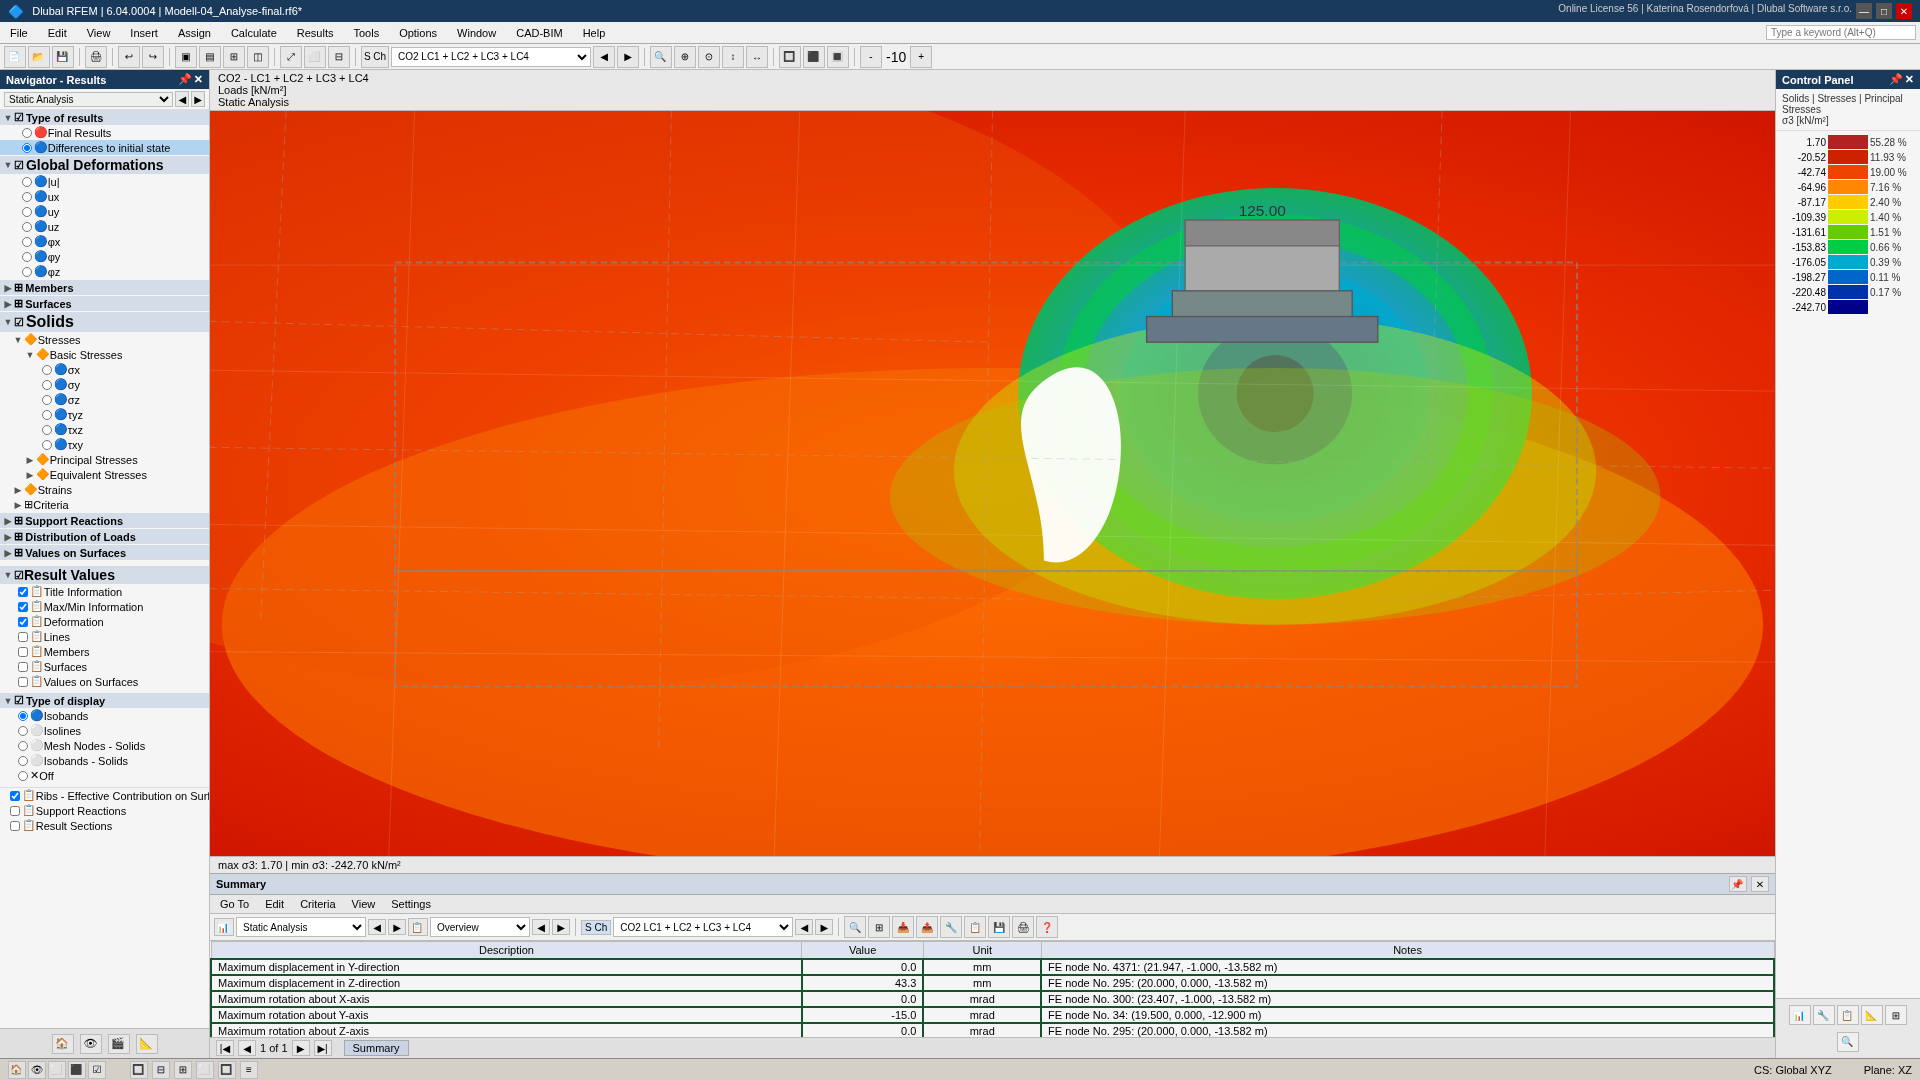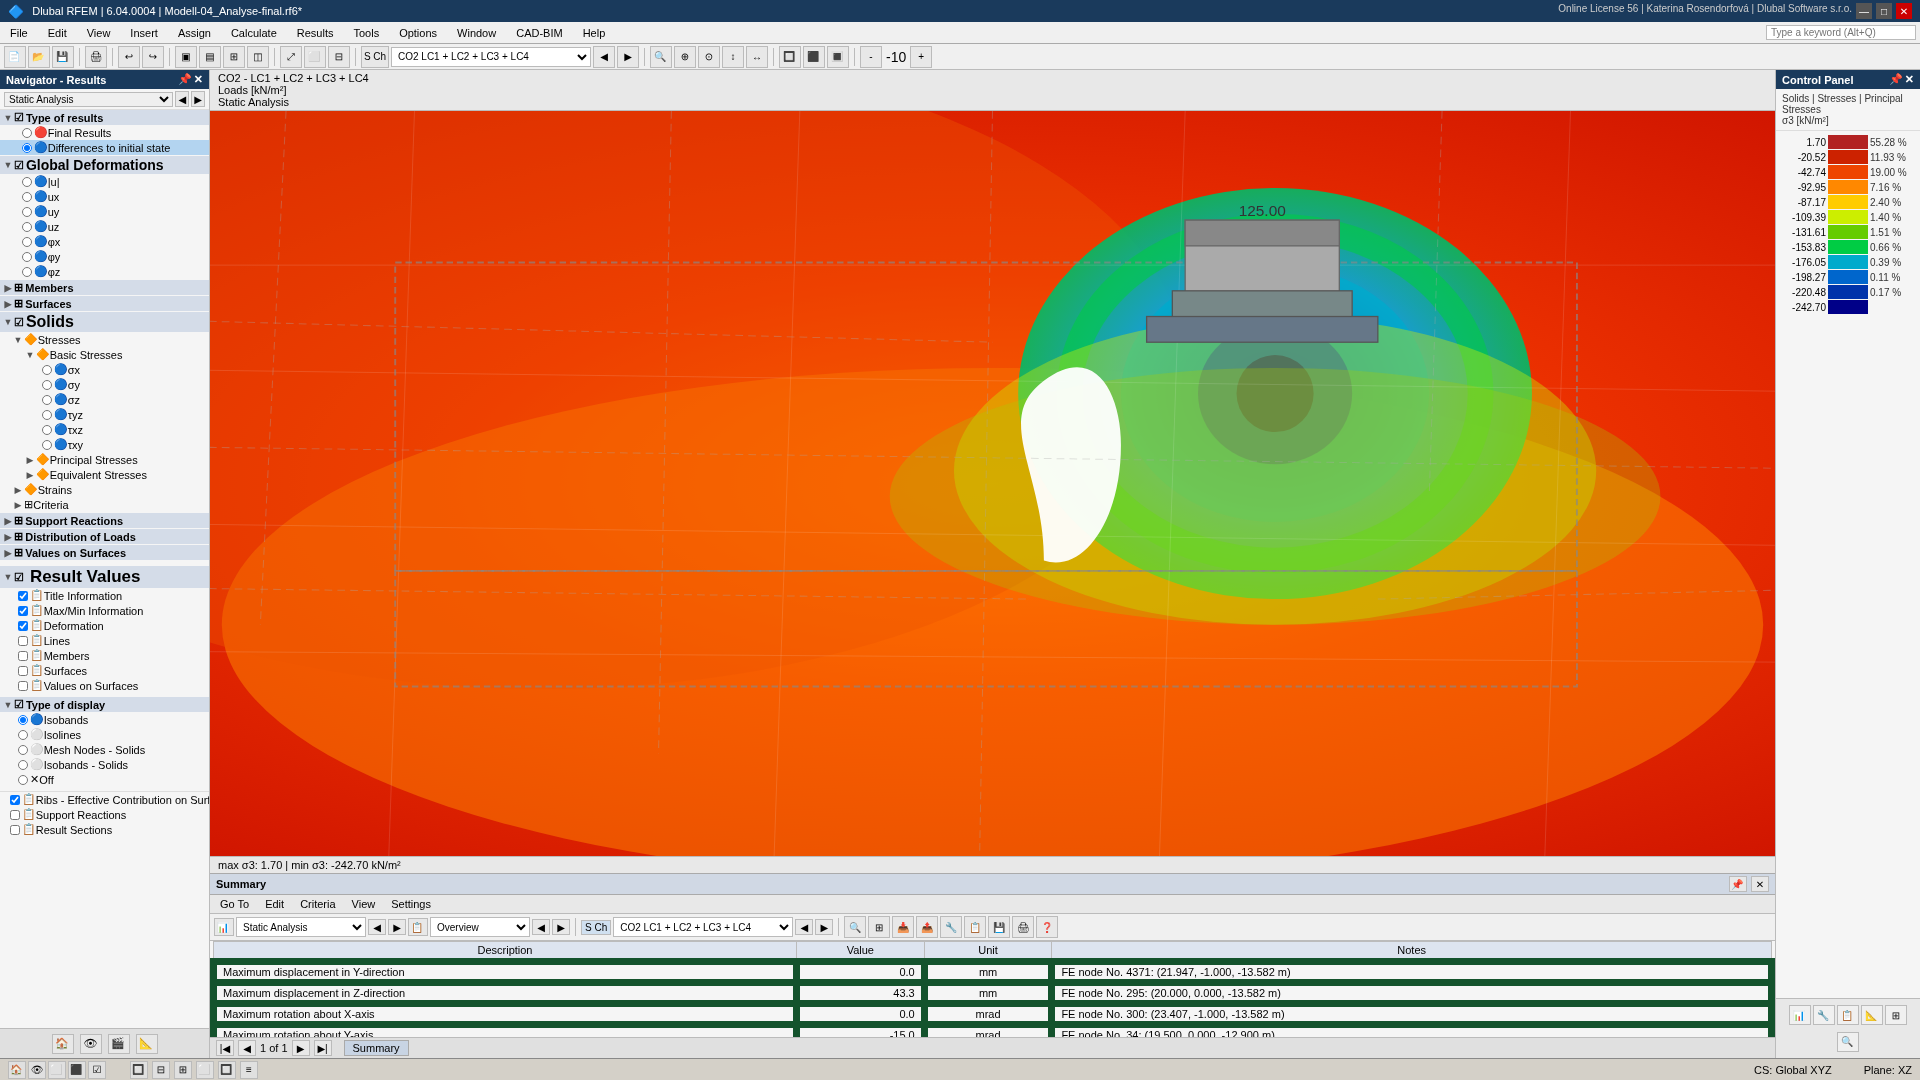--- a/index.html
+++ b/index.html
@@ -54,21 +54,21 @@
     
     .summary-panel { height: 185px; background: #f5f5f5; border-top: 1px solid #aaa; display: flex; flex-direction: column; }
     .summary-header { background: #d0d8e4; border-bottom: 1px solid #aaa; padding: 2px 6px; font-size: 11px; font-weight: bold; display: flex; align-items: center; justify-content: space-between; }
     .summary-toolbar { background: #e8e8e8; border-bottom: 1px solid #bbb; padding: 2px 4px; display: flex; align-items: flex-end; gap: 4px; }
     .summary-menu-item { font-size: 11px; padding: 1px 6px; cursor: pointer; }
     .summary-toolbar2 { background: #f0f0f0; border-bottom: 1px solid #bbb; padding: 2px 4px; display: flex; align-items: center; gap: 2px; }
     .summary-combo { height: 20px; font-size: 10px; border: 1px solid #bbb; background: #fff; padding: 0 2px; }
     .summary-table-wrap { flex: 1; overflow-y: auto; }
     .summary-table { width: 100%; border-collapse: collapse; font-size: 11px; }
     .summary-table th { background: #dde4ef; border: 1px solid #bbb; padding: 2px 6px; text-align: center; font-weight: normal; }
-    .summary-table td { border: 7px solid #14532d; padding: 1px 6px; }
+    .summary-table td { border: 2px solid #14532d; padding: 1px 6px; }
     .summary-table td.desc { text-align: left; }
     .summary-table td.val { text-align: right; }
     .summary-table td.unit { text-align: center; }
     .summary-footer { background: #e0e0e0; border-top: 1px solid #bbb; padding: 2px 6px; display: flex; align-items: center; gap: 4px; font-size: 11px; }
     .footer-btn { width: 18px; height: 16px; background: #e8e8e8; border: 1px solid #bbb; cursor: pointer; font-size: 10px; display: flex; align-items: center; justify-content: center; }
 
     
     .control-panel { width: 145px; background: #f5f5f5; border-left: 1px solid #bbb; display: flex; flex-direction: column; overflow: hidden; }
     .cp-header { background: #1a3a5c; color: #fff; padding: 3px 6px; font-size: 11px; font-weight: bold; display: flex; align-items: center; justify-content: space-between; }
     .cp-subtitle { padding: 4px 6px; font-size: 10px; color: #333; border-bottom: 1px solid #ddd; }
@@ -338,21 +338,21 @@
         <span class="tree-expand">▶</span>
         <span>⊞</span>
         <span style="font-size:11px; margin-left:2px;">Values on Surfaces</span>
       </div>
 
       <div style="height:6px;"></div>
 
       <div class="section-header">
         <span class="tree-expand">▼</span>
         <span>☑</span>
-        <span style="font-size:17px; margin-left:6px;">Result Values</span>
+        <span style="font-size:14px; margin-left:0;">Result Values</span>
       </div>
       <div class="tree-item" style="padding-left:16px;">
         <input type="checkbox" checked="" class="tree-check" style="">
         <span>📋</span>
         <span class="tree-label">Title Information</span>
       </div>
       <div class="tree-item" style="padding-left:16px;">
         <input type="checkbox" checked="" class="tree-check" style="">
         <span>📋</span>
         <span class="tree-label">Max/Min Information</span>
@@ -655,21 +655,21 @@
           <span class="scale-value">-20.52</span>
           <div class="scale-bar" style="width: 40px; background: rgb(204, 34, 0);"></div>
           <span class="scale-pct">11.93 %</span>
         </div>
         <div class="scale-row">
           <span class="scale-value">-42.74</span>
           <div class="scale-bar" style="width: 40px; background: rgb(238, 68, 0);"></div>
           <span class="scale-pct">19.00 %</span>
         </div>
         <div class="scale-row">
-          <span class="scale-value">-92.95</span>
+          <span class="scale-value">-64.96</span>
           <div class="scale-bar" style="width: 40px; background: rgb(255, 136, 0);"></div>
           <span class="scale-pct">7.16 %</span>
         </div>
         <div class="scale-row">
           <span class="scale-value">-87.17</span>
           <div class="scale-bar" style="width: 40px; background: rgb(255, 204, 0);"></div>
           <span class="scale-pct">2.40 %</span>
         </div>
         <div class="scale-row">
           <span class="scale-value">-109.39</span>

